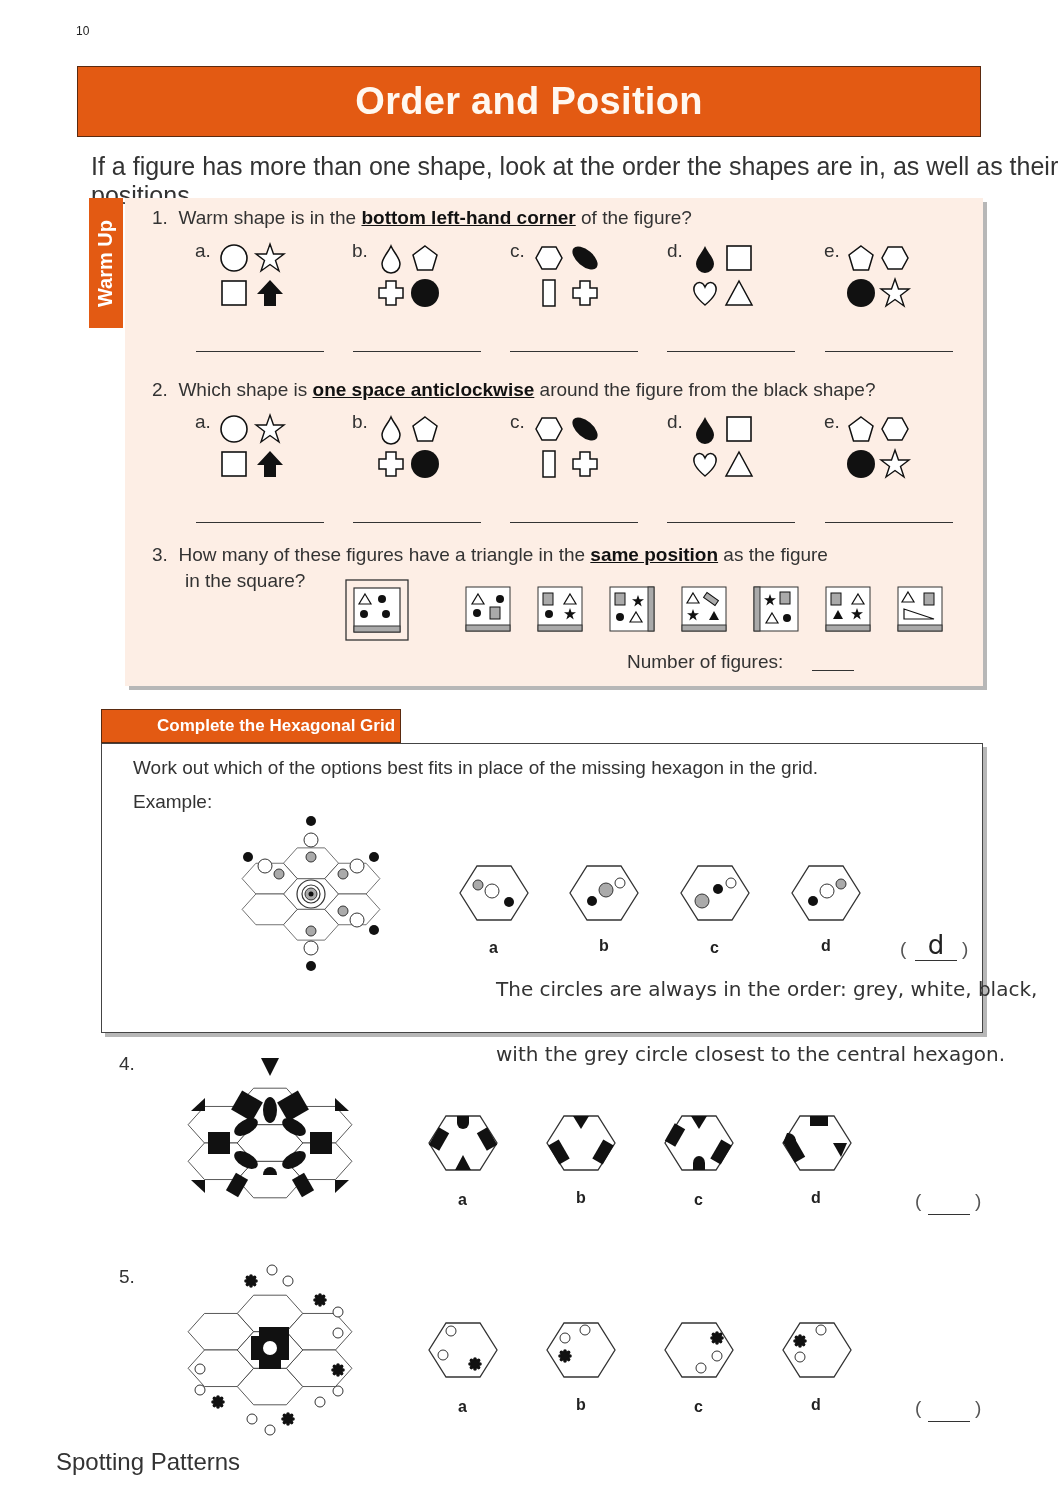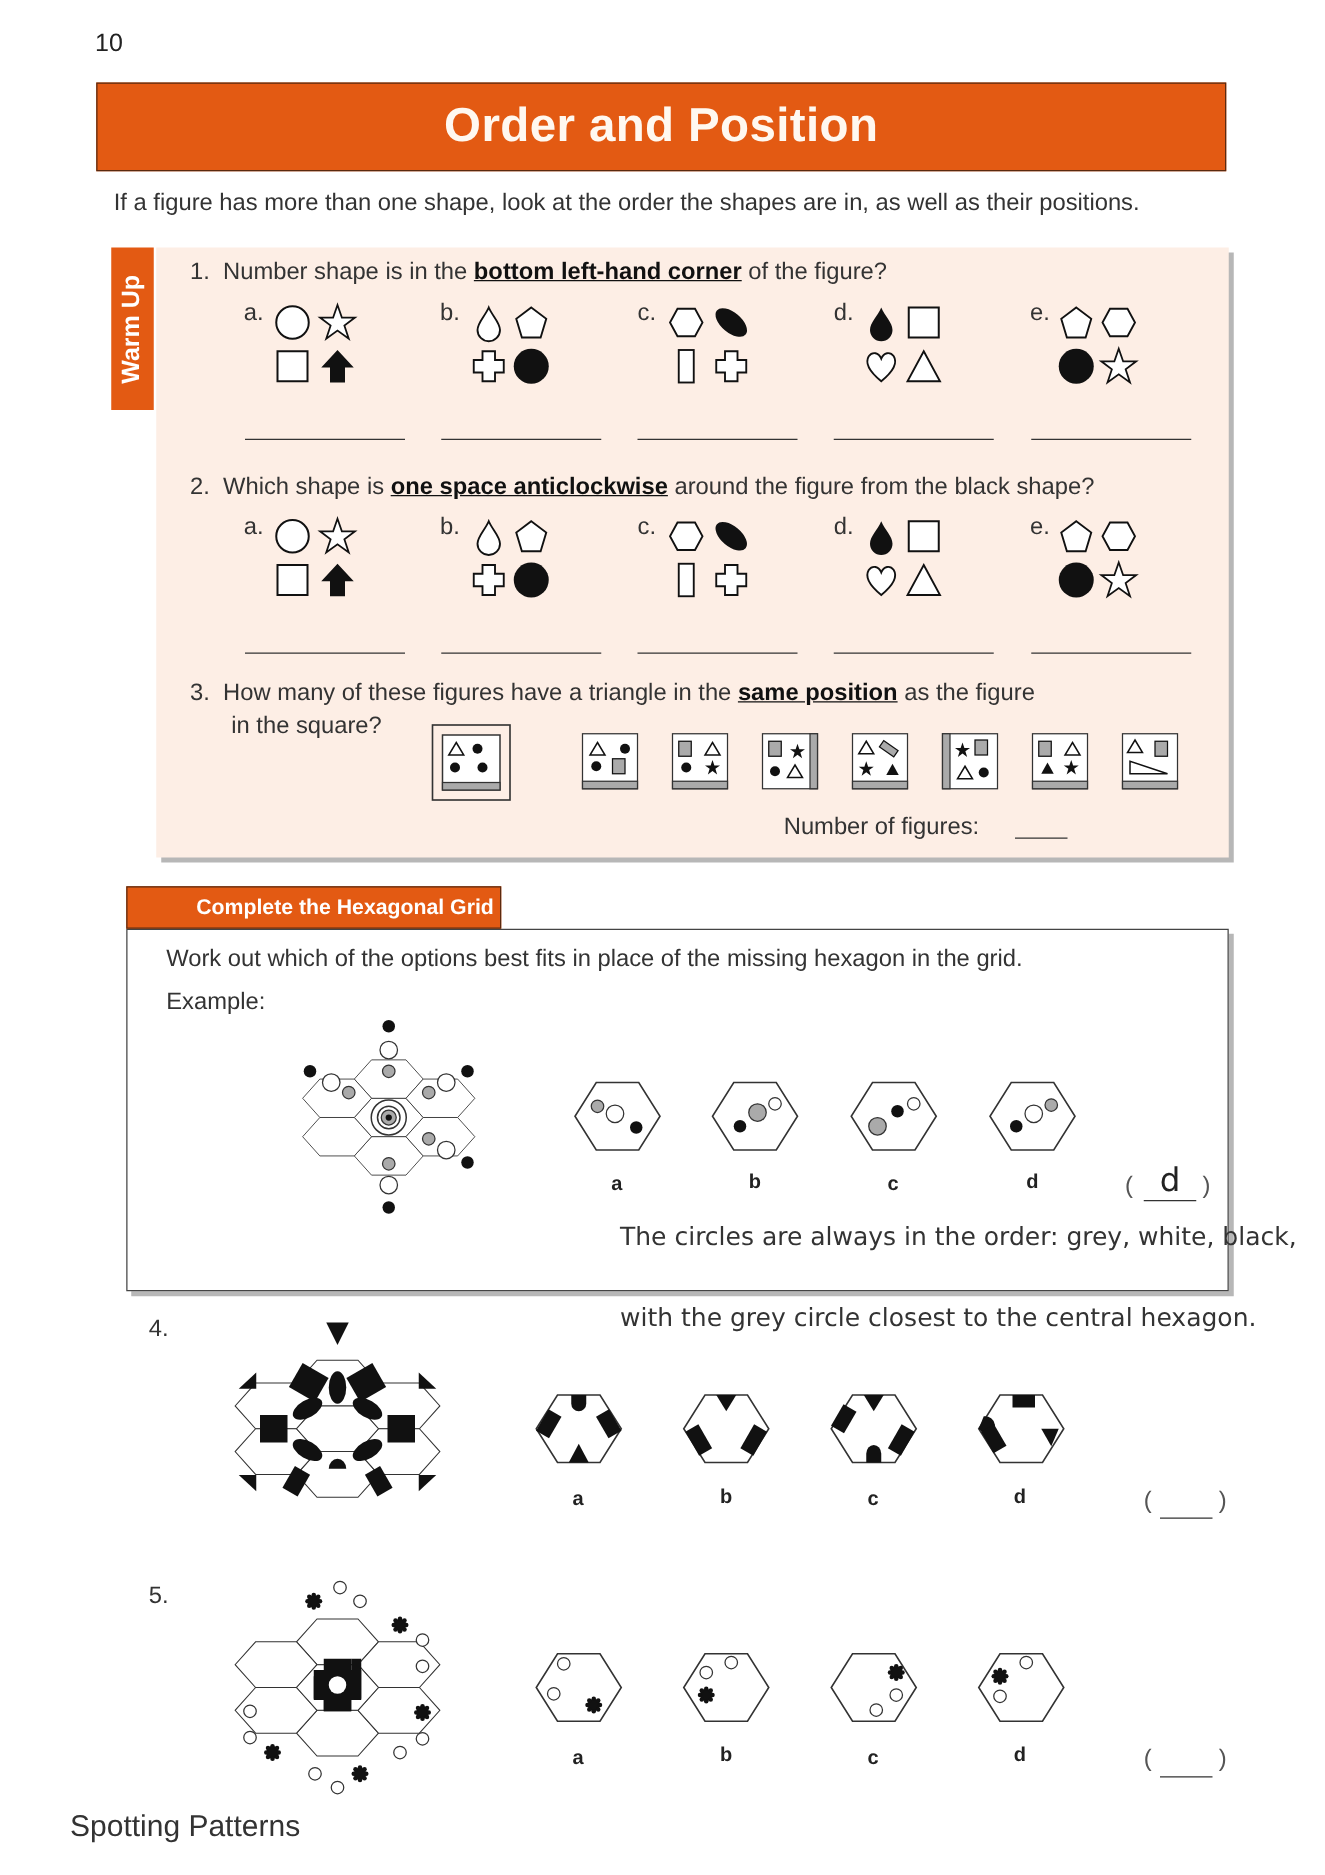--- a/index.html
+++ b/index.html
@@ -1,21 +1,21 @@
 <!DOCTYPE html>
 <html><head>
 <meta charset="utf-8">
 <style>
   html,body{margin:0;padding:0;background:#fff;}
   body{width:1060px;height:1500px;position:relative;font-family:"Liberation Sans",sans-serif;color:#222;overflow:hidden;}
   .abs{position:absolute;}
-  .pagenum{left:76px;top:24px;font-size:20px;color:#222;}
+  .pagenum{left:76px;top:24px;font-size:12px;color:#222;}
   .title-bar{left:77px;top:66px;width:904px;height:71px;background:#e35a13;border:1px solid #5a2a10;box-sizing:border-box;display:flex;align-items:center;justify-content:center;}
   .title-bar span{color:#fff8f0;font-weight:bold;font-size:38px;letter-spacing:0.3px;}
-  .intro{left:91px;top:152px;font-size:19px;color:#333;}
+  .intro{left:91px;top:152px;font-size:25px;color:#333;}
   .warm-box{left:125px;top:198px;width:858px;height:488px;background:#fdeee5;box-shadow:4px 4px 0 #b7b7b7;}
   .warm-tab{left:89px;top:198px;width:34px;height:130px;background:#e35a13;display:flex;align-items:center;justify-content:center;}
   .warm-tab span{transform:rotate(-90deg);color:#fff;font-weight:bold;font-size:20px;white-space:nowrap;}
   .q{font-size:19px;color:#333;}
   .q b{color:#111;text-decoration:underline;}
   .opt-label{font-size:19px;color:#333;}
   .ans-line{height:1px;background:#333;width:128px;}
   .hex-tab{left:101px;top:709px;width:300px;height:34px;background:#e35a13;border:1px solid #5a2a10;box-sizing:border-box;display:flex;align-items:center;padding-left:12px;}
   .hex-tab span{color:#fff;font-weight:bold;font-size:17px;margin-left:43px;}
   .hex-box{left:101px;top:743px;width:882px;height:290px;border:1px solid #444;box-sizing:border-box;box-shadow:4px 4px 0 #b7b7b7;background:#fff;}
@@ -32,21 +32,21 @@
 </div>
 <div class="abs intro">If a figure has more than one shape, look at the order the shapes are in, as well as their positions.</div>
 
 <div class="abs warm-box"></div>
 <div class="abs warm-tab">
   <span>Warm Up</span>
 </div>
 
 <div class="abs q" style="left:152px;top:207px;">
   <span>1.</span>&nbsp;
-  <span>Number shape is in the </span><b>bottom left-hand corner</b><span> of the figure?</span>
+  <span>Warm shape is in the </span><b>bottom left-hand corner</b><span> of the figure?</span>
 </div>
 
 <div class="abs q" style="left:152px;top:379px;">
   <span>2.</span>&nbsp;
   <span>Which shape is </span><b>one space anticlockwise</b><span> around the figure from the black shape?</span>
 </div>
 
 <svg class="abs" style="left:0;top:0;" width="1060" height="700">
   <defs>
     <g id="s-circle">

